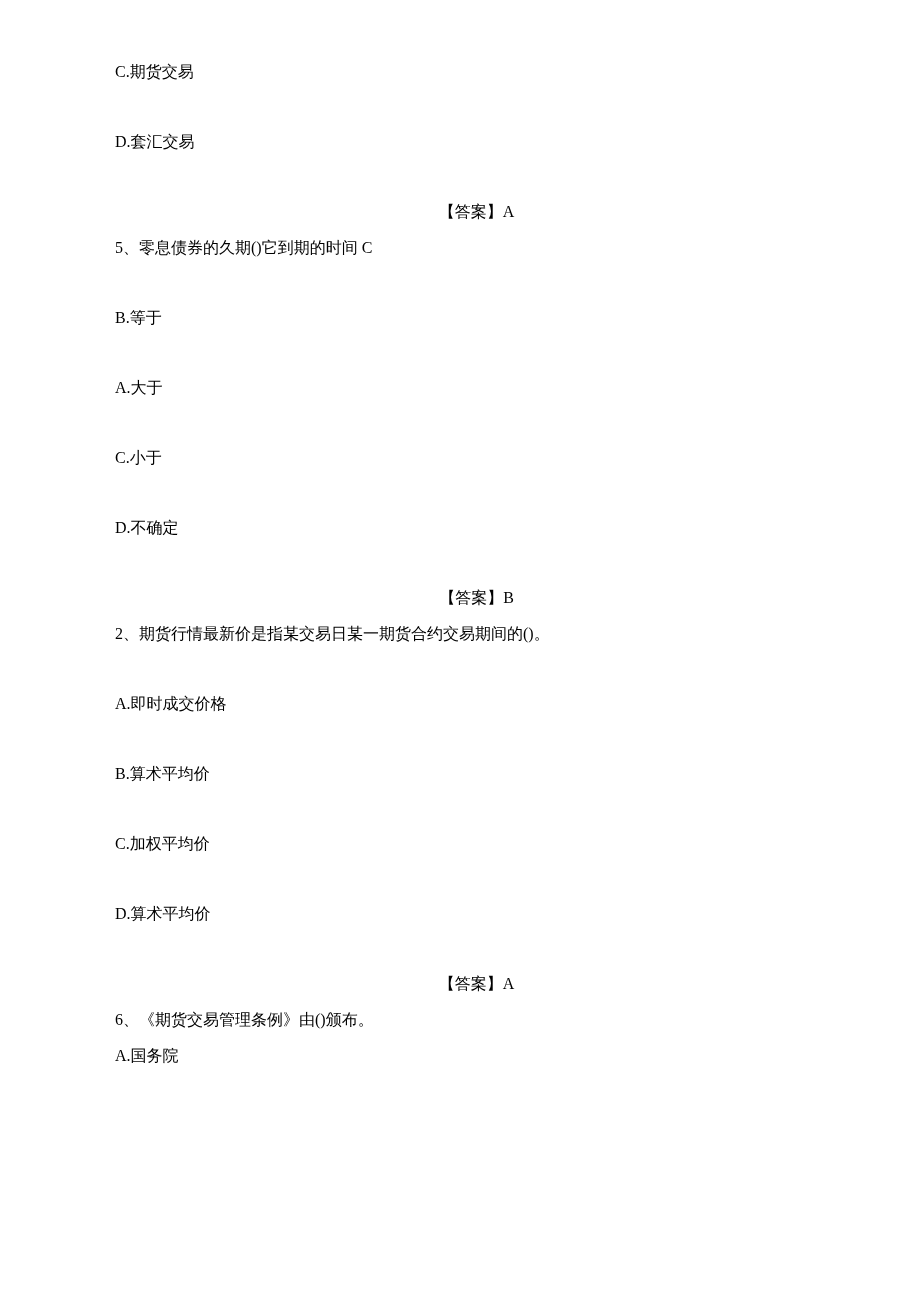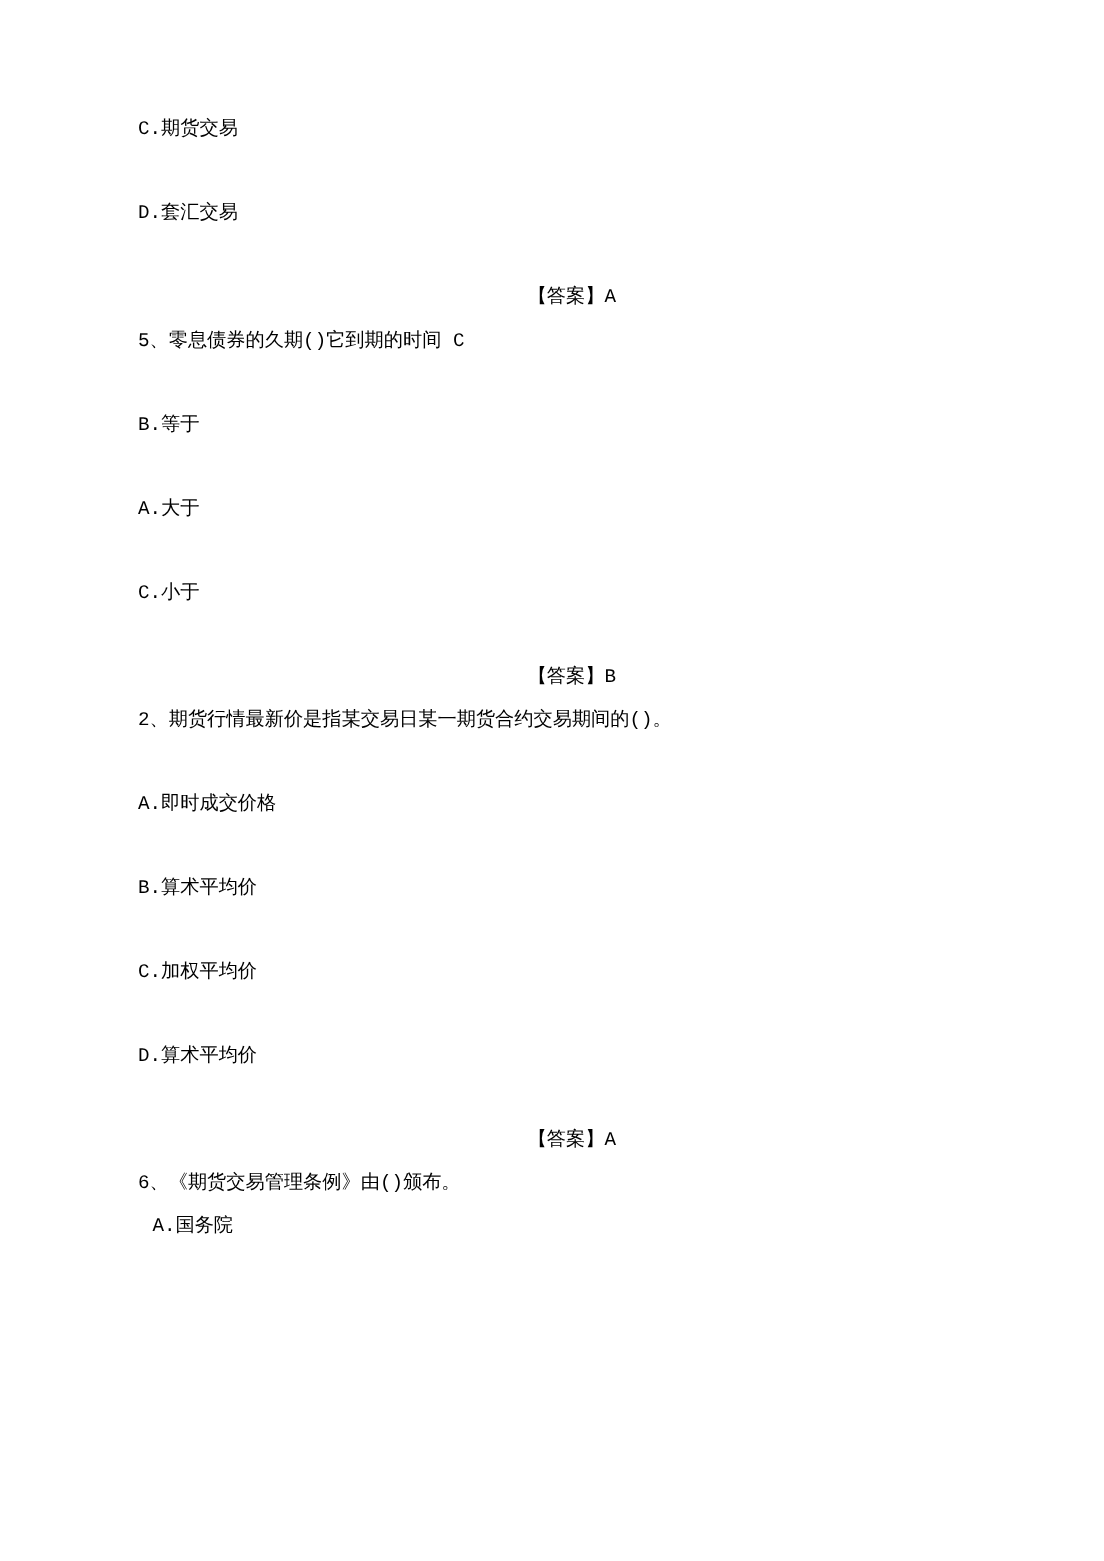--- a/index.html
+++ b/index.html
@@ -7,59 +7,58 @@
     padding: 0;
     background: #ffffff;
     font-family: "SimSun", "宋体", serif;
     font-size: 16px;
     color: #000000;
     width: 920px;
     height: 1301px;
     position: relative;
   }
   .page {
-    padding: 96px 115px 0 115px;
+    padding: 60px 115px 0 115px;
     line-height: 1.5;
-    font-family: Liberation Mono, monospace;
   }
   .option {
     margin-bottom: 46px;
   }
   .answer {
     margin-left: 33px;
     margin-bottom: 12px;
     text-align: center;
   }
   .question {
     margin-bottom: 46px;
   }
   .question-line {
     margin-bottom: 12px;
   }
   .sub-option {
     margin-bottom: 0px;
-    margin-left: 12px;
   }
   .block-gap {
     height: 30px;
   }
 </style>
 </head>
 <body>
 
 <div class="page">
 
   <div class="option">C.期货交易</div>
   <div class="option">D.套汇交易</div>
   <div class="answer">【答案】A</div>
 
   <div class="question">5、零息债券的久期()它到期的时间 C</div>
   <div class="option">B.等于</div>
   <div class="option">A.大于</div>
   <div class="option">C.小于</div>
+  <div class="option">D.不确定</div>
   <div class="answer">【答案】B</div>
 
   <div class="question">2、期货行情最新价是指某交易日某一期货合约交易期间的()。</div>
   <div class="option">A.即时成交价格</div>
   <div class="option">B.算术平均价</div>
   <div class="option">C.加权平均价</div>
   <div class="option">D.算术平均价</div>
   <div class="answer">【答案】A</div>
 
   <div class="question-line">6、《期货交易管理条例》由()颁布。</div>

